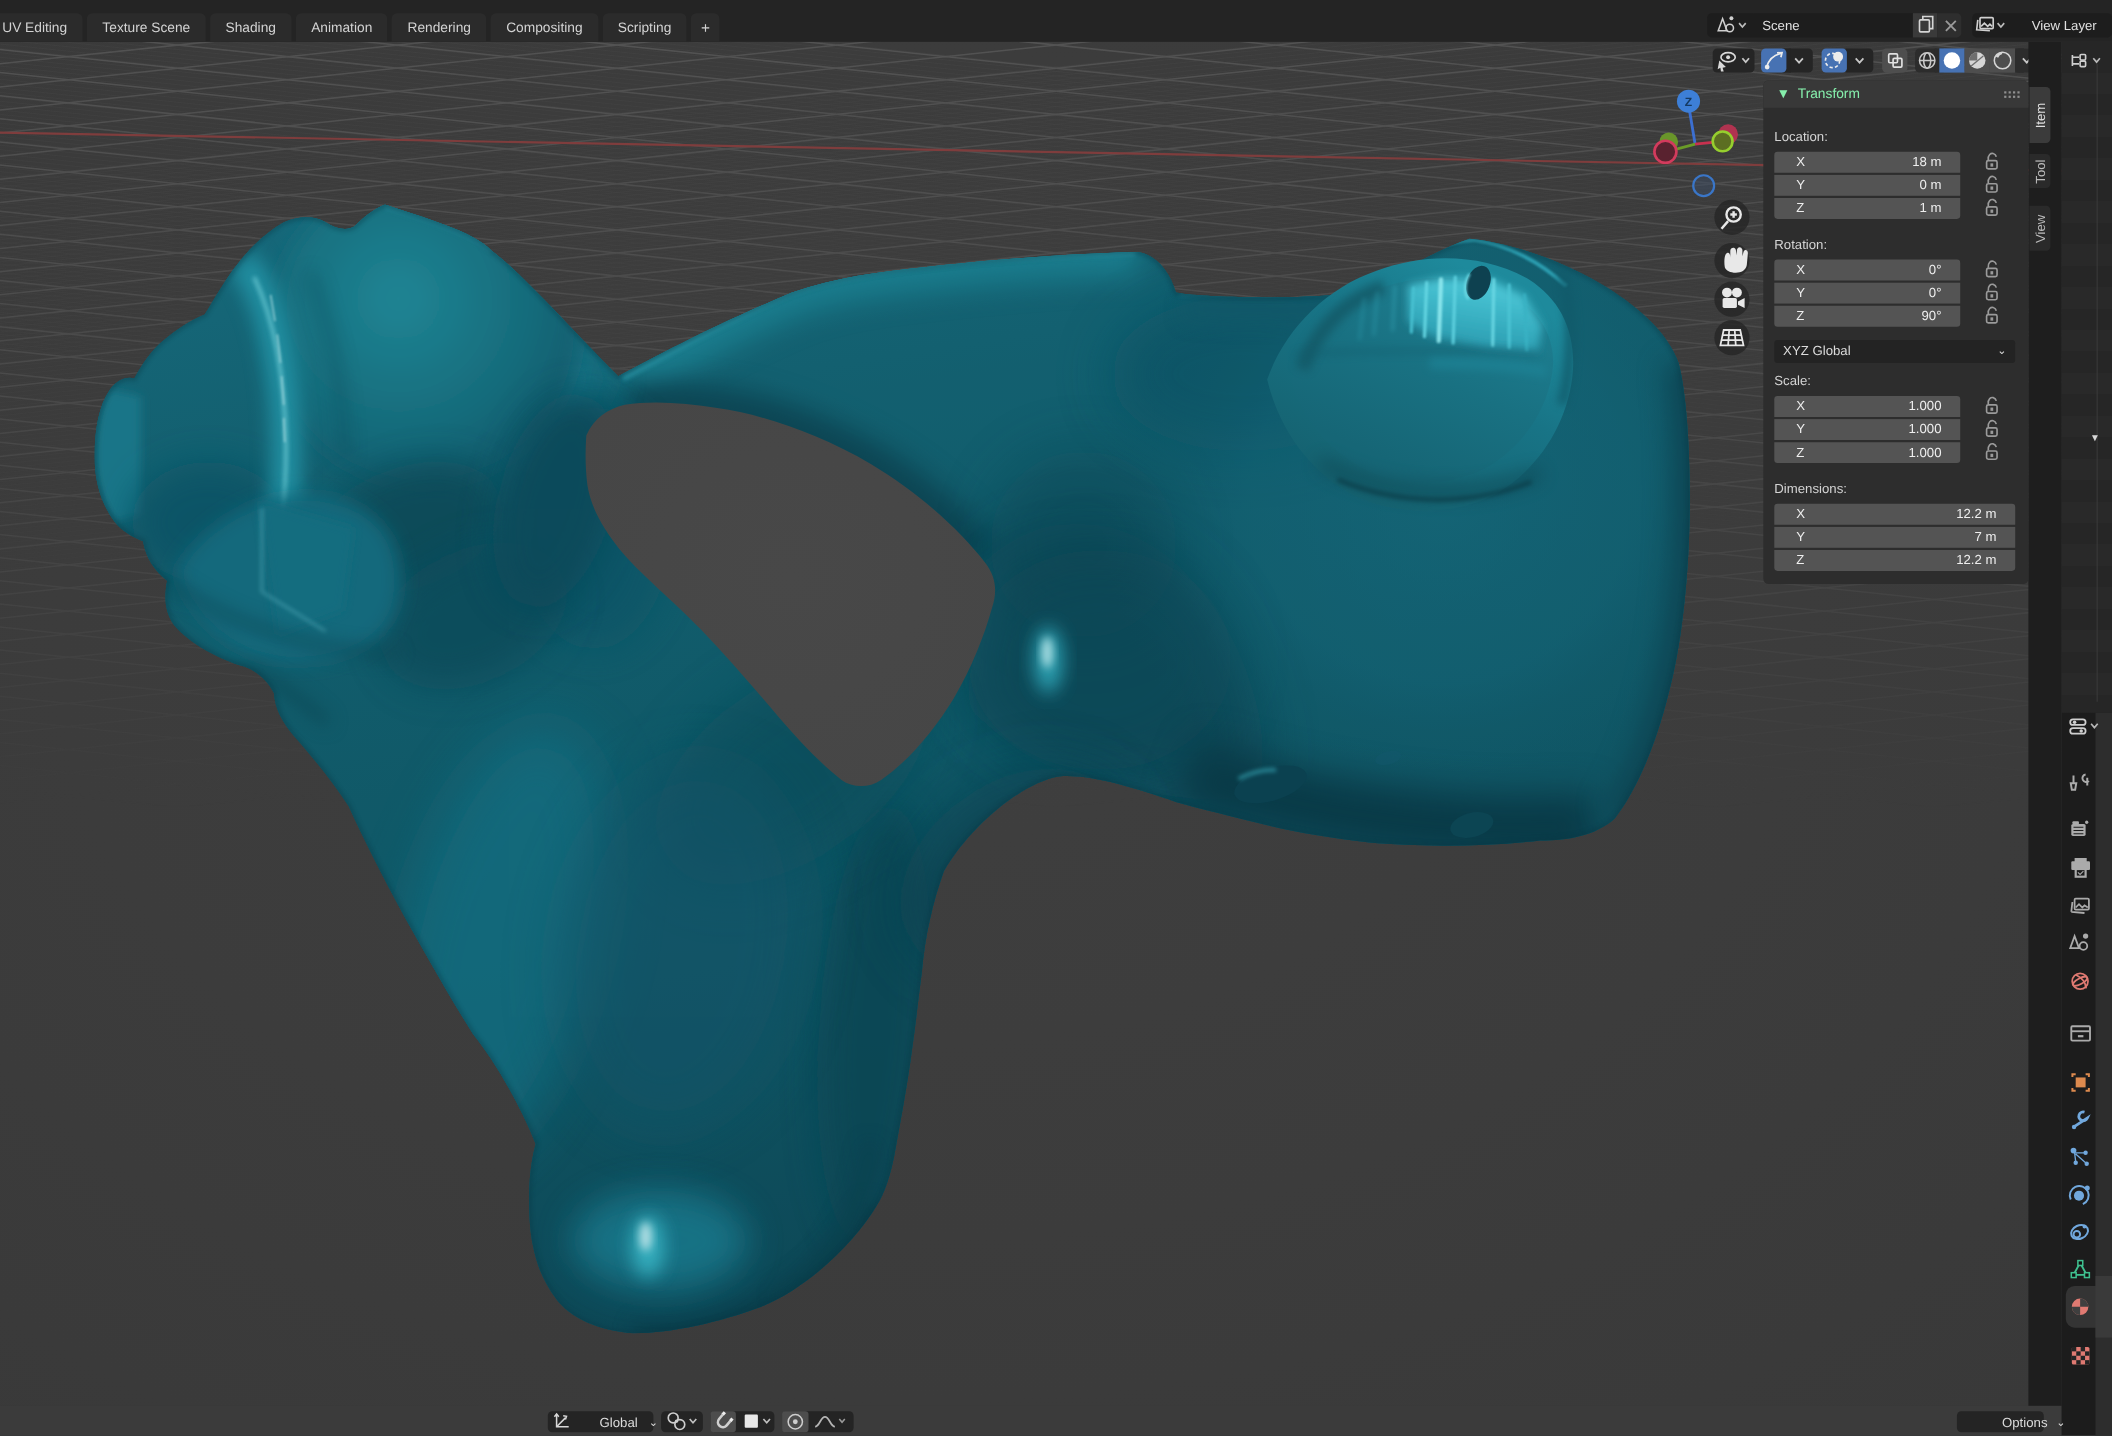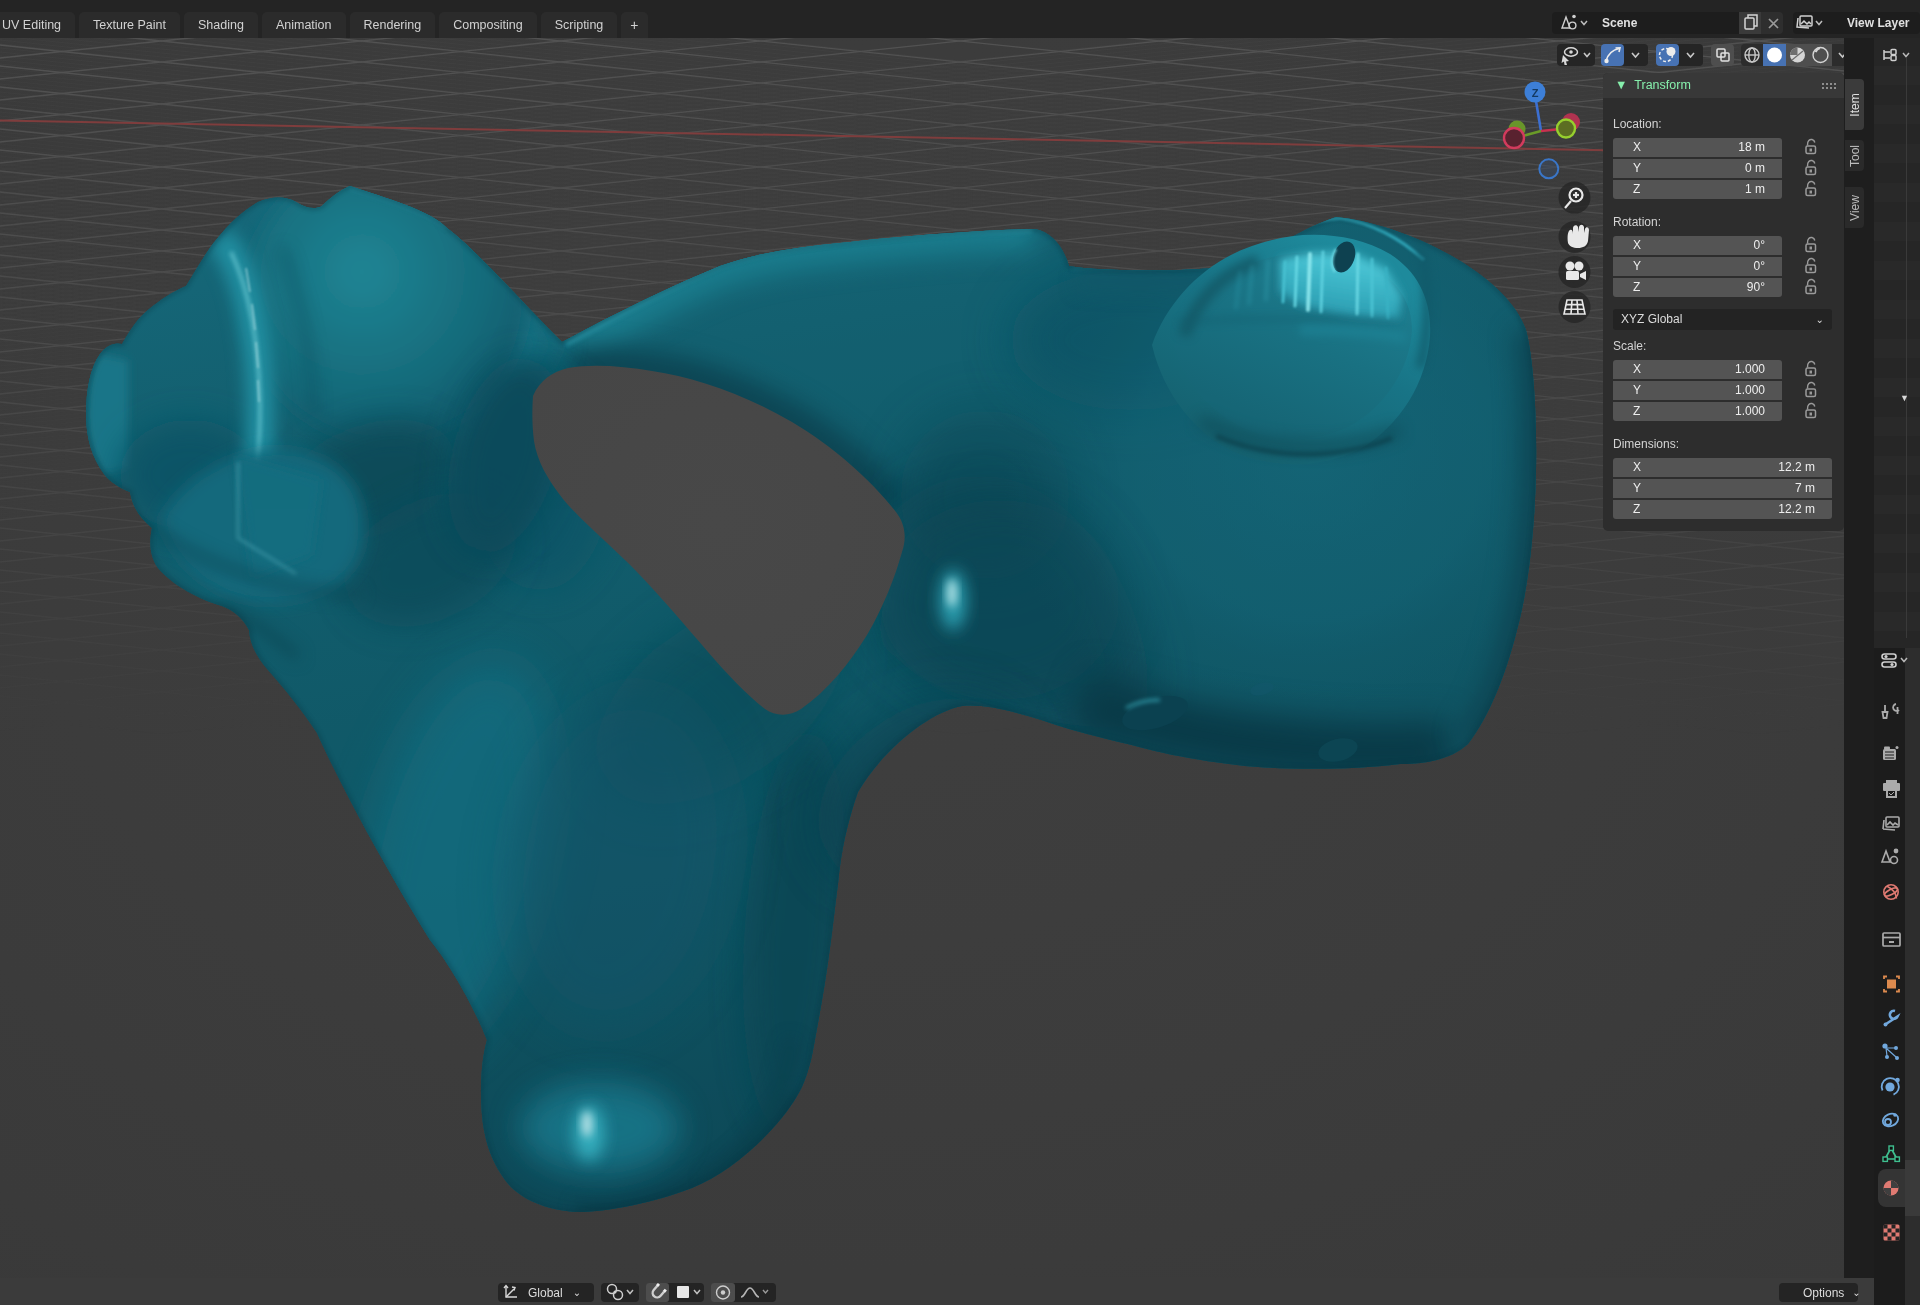--- a/index.html
+++ b/index.html
@@ -9,21 +9,21 @@
   #vpsvg { position:absolute; left:0; top:0; }
   
   #topbar { position:absolute; left:0; top:0; width:1920px; height:38px; background:#242424; z-index:10; }
   #topbar .tabs { position:absolute; left:0; top:12px; height:26px; display:flex; gap:4px;align-items:flex-end; }
   #topbar .tab { background:#2b2b2b; color:#d2d2d2; font-size:12.5px; line-height:26px;
      padding:0 14px; border-radius:5px 5px 0 0; white-space:nowrap; }
   #topbar .tab.cut { border-radius:0 5px 0 0; padding-left:2px; }
   #topbar .plus { background:#2b2b2b; color:#d2d2d2; font-size:14px; line-height:26px; padding:0 9px; border-radius:5px 5px 0 0;}
   
   .widgetrow { position:absolute; top:12px; height:22px; display:flex; z-index:11; }
-  .wbtn { background:#282828; height:22px; display:flex; align-items:center;font-weight:bold; }
+  .wbtn { background:#282828; height:22px; display:flex; align-items:center; }
   .wdark { background:#1d1d1d; }
   
   #outliner { position:absolute; left:1874px; top:38px; width:46px; height:610px; background:#262626; z-index:5;}
   #outliner .stripes { position:absolute; left:0; top:28px; width:46px; height:582px;
      background:repeating-linear-gradient(#292929 0 19.5px, #262626 19.5px 39px); }
   #outliner .vline { position:absolute; left:32px; top:20px; width:1px; height:580px; background:#3a3a3a; }
   #outliner .arr { position:absolute; left:26px; top:355px; color:#d8d8d8; font-size:9px; }
   #props .pill { position:absolute; left:4px; top:521px; width:42px; height:38px; background:#343434; border-radius:8px 0 0 8px; }
   #props .mainlight { position:absolute; left:31px; top:512px; width:15px; height:56px; background:#3a3a3a; }
   #props { position:absolute; left:1874px; top:648px; width:46px; height:657px; background:#1c1c1c; z-index:5; }
@@ -45,21 +45,21 @@
   .fw1 { width:169px; }
   .fw2 { width:219px; }
   .grp1 .field { border-radius:0; }
   
   .vtab { position:absolute; left:1845px; width:19px; color:#e0e0e0; font-size:12px; z-index:8;
      display:flex; align-items:center; justify-content:center; border-radius:0 4px 4px 0; }
   .vtab span { transform:rotate(-90deg); white-space:nowrap; }
   
   #botbar { position:absolute; left:0; top:1278px; width:1874px; height:27px; background:#3b3b3b; z-index:5; }
   .bpill { position:absolute; top:5px; height:19px; background:#242424; border-radius:4px;
-     color:#dcdcdc; font-size:12px; display:flex; align-items:center; }
+     color:#dcdcdc; font-size:12px; display:flex; align-items:center;padding-left:17px; }
 </style>
 </head>
 <body>
 <div id="stage">
   <svg id="vpsvg" width="1920" height="1305" viewBox="0 0 1920 1305">
       <defs>
 <radialGradient id="bgGrad" cx="0.44" cy="0.45" r="0.75">
  <stop offset="0" stop-color="#3f3f3f"></stop>
           <stop offset="0.55" stop-color="#3c3c3c"></stop>
           <stop offset="1" stop-color="#393939"></stop>
@@ -581,21 +581,21 @@
       <circle cx="1820.5" cy="55" r="7.5" fill="none" stroke="#d5d5d5" stroke-width="1.4"></circle>
       <path d="M 1815.5,52 A 7 7 0 0 1 1820,48" stroke="#d5d5d5" stroke-width="2.2" fill="none"></path>
       <rect x="1832" y="44" width="23" height="22" rx="4" fill="#2c2c2c"></rect>
       <rect x="1832" y="44" width="8" height="22" fill="#2c2c2c"></rect>
       <path d="M 1839,53 l 3.5,4 3.5,-4" stroke="#c8c8c8" stroke-width="1.6" fill="none"></path>
     </svg>
 
   <div id="topbar">
     <div class="tabs">
       <div class="tab cut">UV Editing</div>
-      <div class="tab">Texture Paint</div>
+      <div class="tab">Texture Scene</div>
       <div class="tab">Shading</div>
       <div class="tab">Animation</div>
       <div class="tab">Rendering</div>
       <div class="tab">Compositing</div>
       <div class="tab">Scripting</div>
       <div class="plus">+</div>
     </div>
   </div>
 
   <div class="widgetrow" style="left:1552px;">

